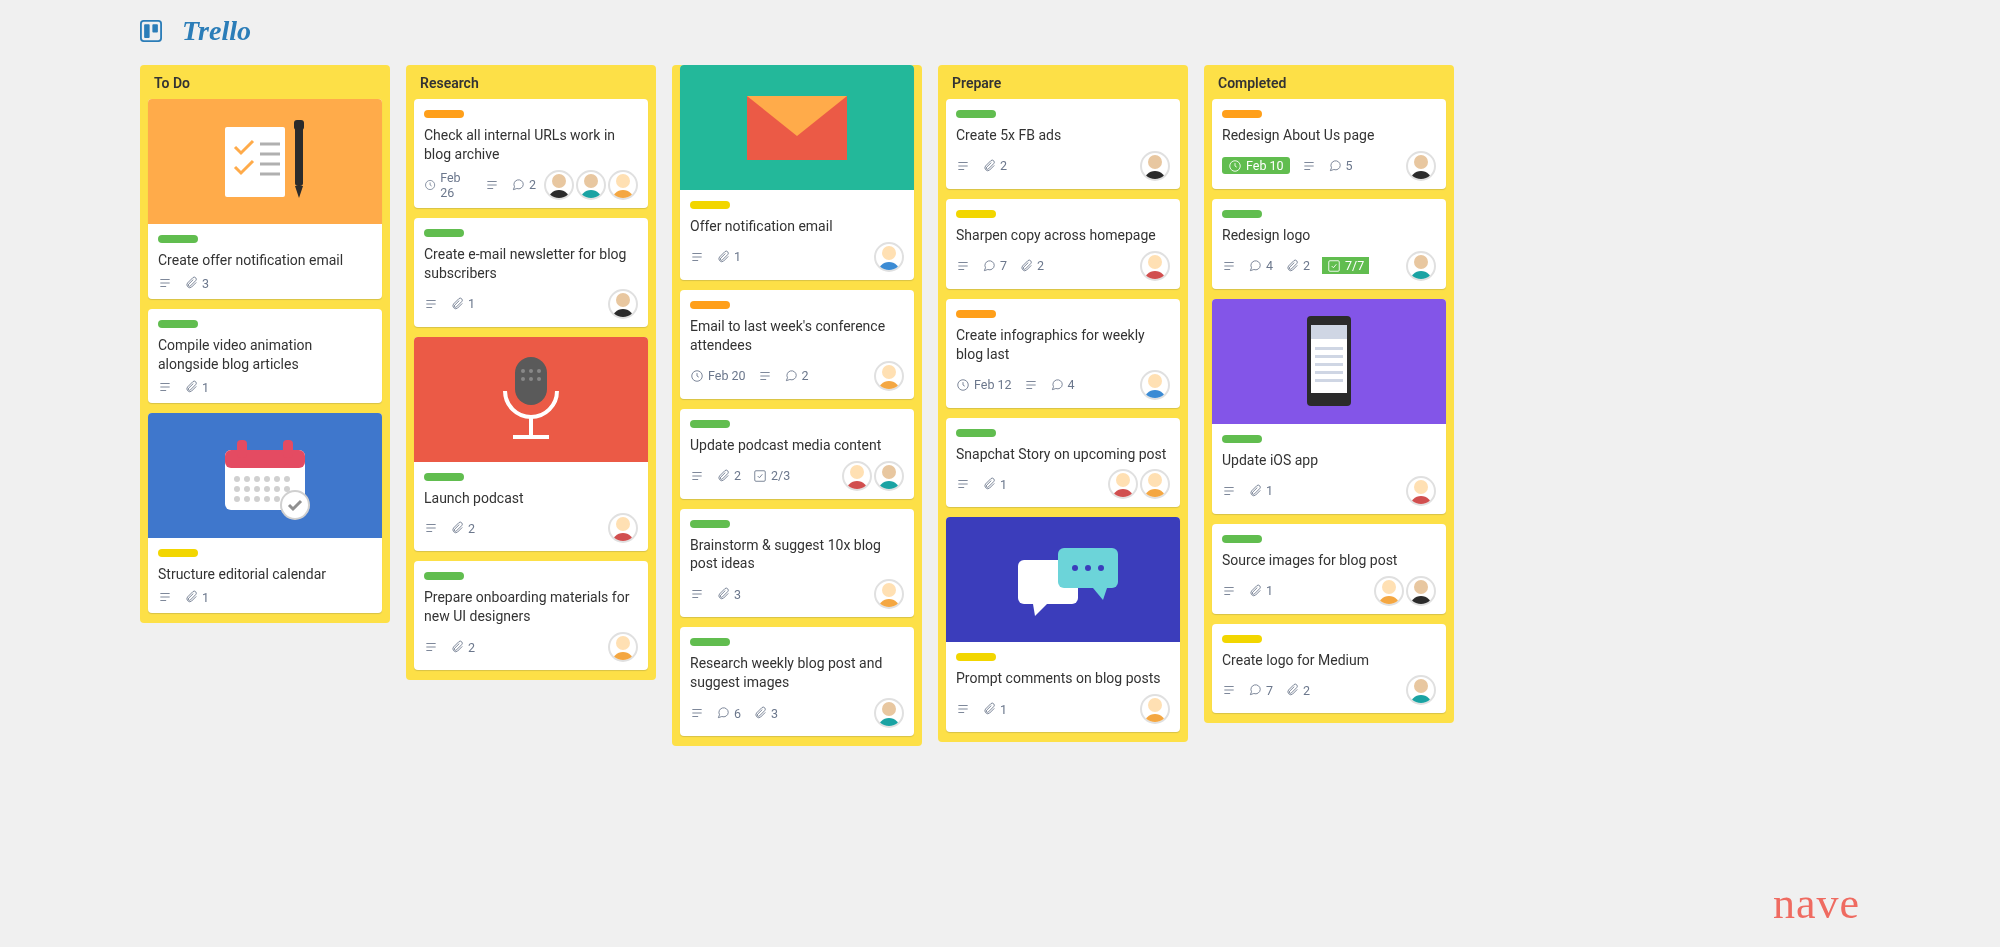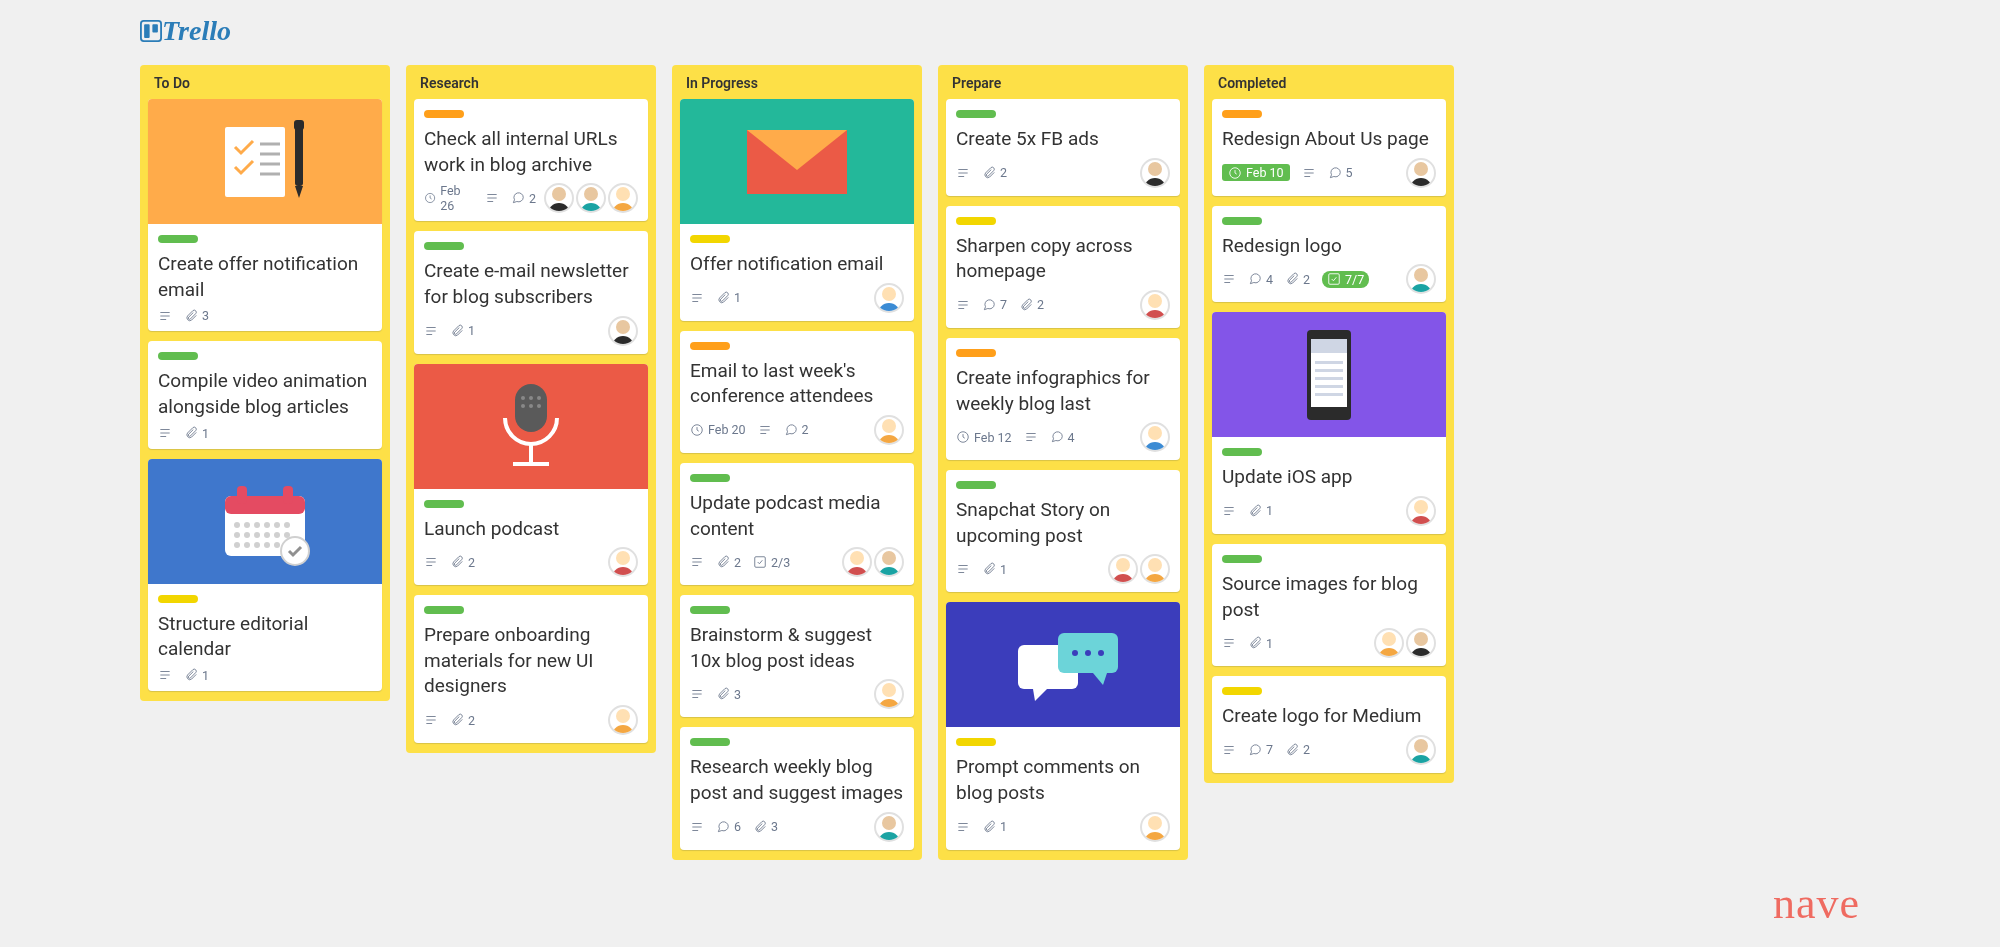--- a/index.html
+++ b/index.html
@@ -1,44 +1,44 @@
 <!DOCTYPE html>
 <html><head>
 <meta charset="utf-8">
 <style>
 * { margin: 0; padding: 0; box-sizing: border-box; }
 body { font-family: -apple-system, BlinkMacSystemFont, 'Segoe UI', Roboto, sans-serif; background: #f0f0f0; color: #333; padding: 15px 0 0 0; }
 .header { padding: 0 0 8px 140px; }
-.logo { display: inline-flex; align-items: center; gap: 0; color: #0079BF; }
+.logo { display: inline-flex; align-items: center; gap: 20px; color: #0079BF; }
 .logo-icon { width: 22px; height: 22px; display: inline-block; }
 .logo-text { font-family: Georgia, serif; font-style: italic; font-weight: bold; font-size: 28px; color: #2b7db8; }
 .board { display: flex; gap: 16px; padding: 10px 140px 40px 140px; align-items: flex-start; }
 .list { background: #fde047; border-radius: 4px; width: 250px; flex-shrink: 0; padding-bottom: 10px; }
 .list-title { padding: 10px 14px 8px 14px; font-size: 14px; font-weight: 600; color: #333; }
 .cards { padding: 0 8px; display: flex; flex-direction: column; gap: 10px; }
 .card { background: #fff; border-radius: 4px; box-shadow: 0 1px 1px rgba(9,30,66,.15); overflow: hidden; cursor: pointer; }
 .cover { width: 100%; height: 125px; display: flex; align-items: center; justify-content: center; }
 .cover-red { background: #eb5a46; }
 .cover-orange { background: #ffab4a; }
 .cover-teal { background: #00c2e0; background: #23b89a; }
 .cover-blue { background: #3f77cc; }
 .cover-purple { background: #8355e8; }
 .cover-indigo { background: #3b3dbb; }
 .card-body { padding: 8px 10px 8px 10px; }
 .label { display: inline-block; height: 8px; width: 40px; border-radius: 4px; margin-bottom: 4px; }
 .label-green { background: #61bd4f; }
 .label-orange { background: #ff9f1a; }
 .label-yellow { background: #f2d600; }
-.card-title { font-size: 19px; color: #333; line-height: 1.35; margin-bottom: 6px; }
+.card-title { font-size: 14px; color: #333; line-height: 1.35; margin-bottom: 6px; }
 .badges { display: flex; align-items: center; gap: 12px; font-size: 12.5px; color: #6b778c; }
 .badges-row { display: flex; align-items: center; justify-content: space-between; gap: 8px; }
 .badge { display: inline-flex; align-items: center; gap: 4px; }
 .badge svg { width: 14px; height: 14px; }
 .badge-due { background: #61bd4f; color: #fff; padding: 1px 6px; border-radius: 3px; }
-.badge-check-complete { background: #61bd4f; color: #fff; padding: 1px 5px; border-radius: 8px; }
+.badge-check-complete { background: #61bd4f; color: #fff; padding: 1px 5px; border-radius: 0; }
 .members { display: flex; gap: 2px; margin-left: auto; }
 .avatar { width: 30px; height: 30px; border-radius: 50%; background: #fff; border: 2px solid #e0e0e0; display: flex; align-items: flex-end; justify-content: center; overflow: hidden; }
 .av-body { width: 22px; height: 12px; border-radius: 12px 12px 0 0; }
 .av-head { width: 14px; height: 14px; border-radius: 50%; position: relative; top: -2px;}
 .av-wrap { display:flex; flex-direction:column; align-items:center; position:relative; top:4px;}
 .brand-nave { position: fixed; bottom: 18px; right: 140px; font-family: Georgia, serif; font-size: 44px; color: #ef6b61; letter-spacing: 1px; }
 .icon-line { stroke: currentColor; stroke-width: 1.5; fill: none; }
 </style>
 </head>
 <body>
@@ -260,21 +260,20 @@
       <span class="av-head" style="background:#ffe0b3"></span>
       <span class="av-body" style="background:#f4a742"></span>
     </span>
   </span>
               </div>
             </div></div>
         </div>
       </div>
     </div>
     <div class="list">
-      <div class="list-title">In Progress</div>
       <div class="cards">
         <div class="card">
           <div class="cover cover-teal">
             <svg width="160" height="110" viewBox="-80 -55 160 110">
               <use href="#cov-envelope"></use>
             </svg>
           </div>
           <div class="card-body"><span class="label label-yellow"></span><div class="card-title">Offer notification email</div><div class="badges-row">
               <div class="badges">
                 <span class="badge">

